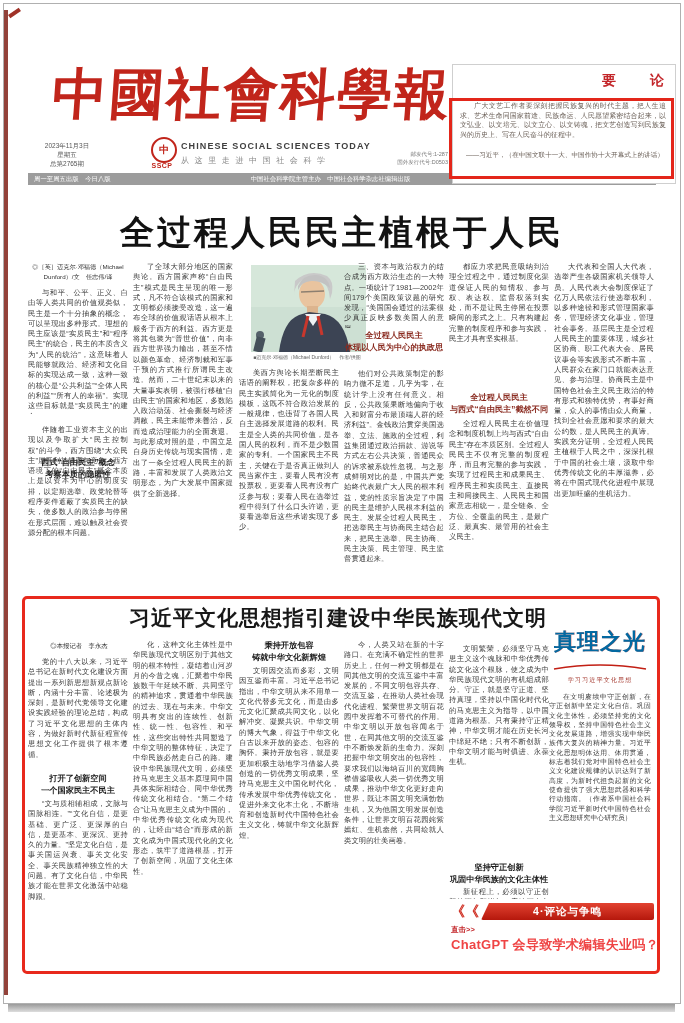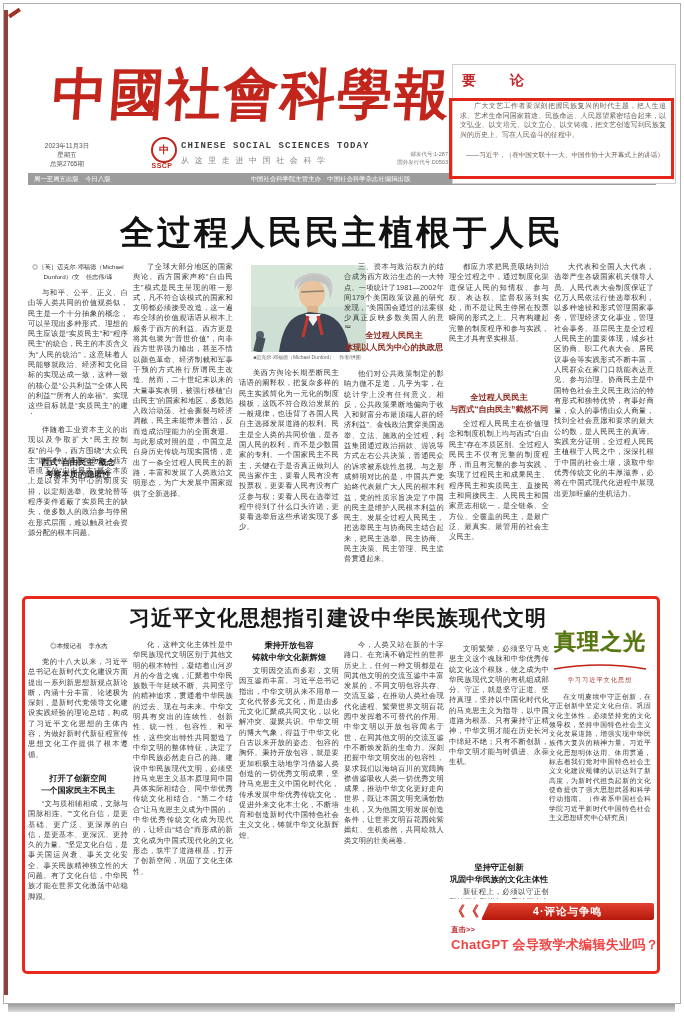--- a/index.html
+++ b/index.html
@@ -13,29 +13,29 @@
   #corner-tick{left:8px;top:11px;width:13px;height:4px;background:#a03227;transform:rotate(-35deg);}
   
   #date-block{left:30px;top:141px;width:74px;font-size:6.5px;line-height:9px;color:#555;text-align:center;}
   #paper-title{left:52px;top:58px;width:404px;height:80px;font-family:"DejaVu Serif",serif;
       font-size:55px;font-weight:bold;color:#c1251b;letter-spacing:2px;white-space:nowrap;
       transform:skewX(-4deg);}
   #logo{left:151px;top:137px;width:22px;height:22px;border:2.5px solid #c1251b;border-radius:50%;
       display:flex;align-items:center;justify-content:center;font-size:10px;color:#c1251b;font-weight:bold;}
   #logo-text{left:145px;top:162px;width:34px;text-align:center;font-size:7px;font-weight:bold;color:#c1251b;letter-spacing:.5px;}
   #english-title{left:181px;top:141px;width:190px;font-size:9px;font-weight:bold;color:#3f3f3f;
-      letter-spacing:1.1px;white-space:nowrap;font-family:Liberation Mono, monospace;}
+      letter-spacing:1.1px;white-space:nowrap;}
   #tagline{left:181px;top:155px;width:190px;font-size:8px;color:#8a8a8a;letter-spacing:5.6px;white-space:nowrap;}
   #codes{left:362px;top:150px;width:86px;font-size:5.5px;line-height:8px;color:#777;text-align:right;}
   #graybar{left:28px;top:173px;width:628px;height:12px;background:#9c9c9c;color:#fff;
       font-size:6.4px;display:flex;justify-content:space-between;align-items:center;
       padding:0 6px;box-sizing:border-box;white-space:nowrap;}
   
   #yaolun-box{left:452px;top:64px;width:222px;height:118px;border:1px solid #cfcfcf;background:#fff;}
-  #yl-title{left:452px;top:72px;width:222px;text-align:left;font-size:14px;font-weight:bold;
+  #yl-title{left:452px;top:72px;width:222px;text-align:right;font-size:14px;font-weight:bold;
       color:#c3262a;letter-spacing:10px;text-indent:10px;}
   #yl-quote{left:460px;top:101px;width:206px;font-size:7px;line-height:9.6px;color:#6b6058;
       text-align:justify;text-indent:14px;}
   #yl-attr{left:466px;top:150px;width:200px;font-size:6.6px;line-height:9px;color:#6b6058;}
   #yl-highlight{left:449px;top:98px;width:219px;height:75px;border:3px solid #e3261a;z-index:5;}
   
   #headline1{left:40px;top:210px;width:604px;text-align:center;font-size:34px;font-weight:900;
       color:#121212;letter-spacing:3px;white-space:nowrap;}
   .bt{font-size:7.3px;line-height:10.3px;letter-spacing:.1px;color:#3b3b3b;text-align:justify;
       overflow:hidden;text-indent:14px;}
@@ -69,21 +69,21 @@
   #d1t2{left:28px;top:799px;width:100px;height:130px;}
   #d2t{left:133px;top:640px;width:100px;height:289px;}
   #d3h{left:239px;top:640px;width:100px;height:24px;}
   #d3t{left:239px;top:666px;width:100px;height:263px;}
   #d4t{left:344px;top:640px;width:100px;height:289px;}
   #d5t1{left:449px;top:644px;width:100px;height:220px;}
   #d5h{left:449px;top:862px;width:100px;height:24px;text-align:center;}
   #d5t2{left:449px;top:887px;width:100px;height:12px;}
   
   #brand-box{left:549px;top:627px;width:102px;text-align:center;}
-  #brand-title{font-family:"DejaVu Serif",serif;font-size:22px;font-weight:900;color:#4d7c0f;
+  #brand-title{font-family:"DejaVu Serif",serif;font-size:22px;font-weight:900;color:#0369a1;
       letter-spacing:1px;text-shadow:.4px .4px 0 #e2867f;white-space:nowrap;}
   #brand-sub{font-size:6.2px;color:#a3362c;margin-top:1px;letter-spacing:1px;}
   #d6t{left:549px;top:692px;width:102px;height:204px;font-size:6.8px;line-height:9.3px;}
   
   #banner{left:451px;top:902px;width:203px;height:19px;display:flex;align-items:center;gap:2px;}
   #banner-chevrons{color:#cf2e22;font-weight:900;font-size:14px;line-height:19px;}
   #banner-bar{flex:1;height:17px;background:linear-gradient(180deg,#e24231,#b5180c);color:#fff;
       font-size:10.5px;font-weight:bold;display:flex;align-items:center;justify-content:center;
       letter-spacing:1px;clip-path:polygon(8px 0,100% 0,100% 100%,0 100%);border-radius:2px;}
   #review-tag{left:451px;top:925px;width:80px;font-size:7.5px;color:#c3262a;font-weight:bold;}

